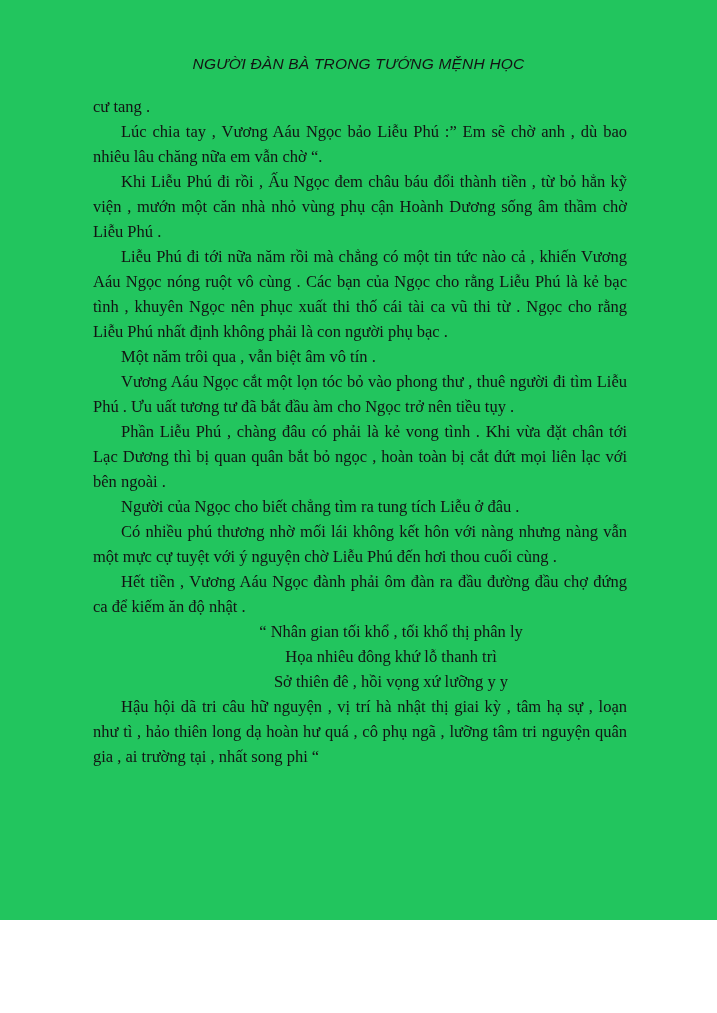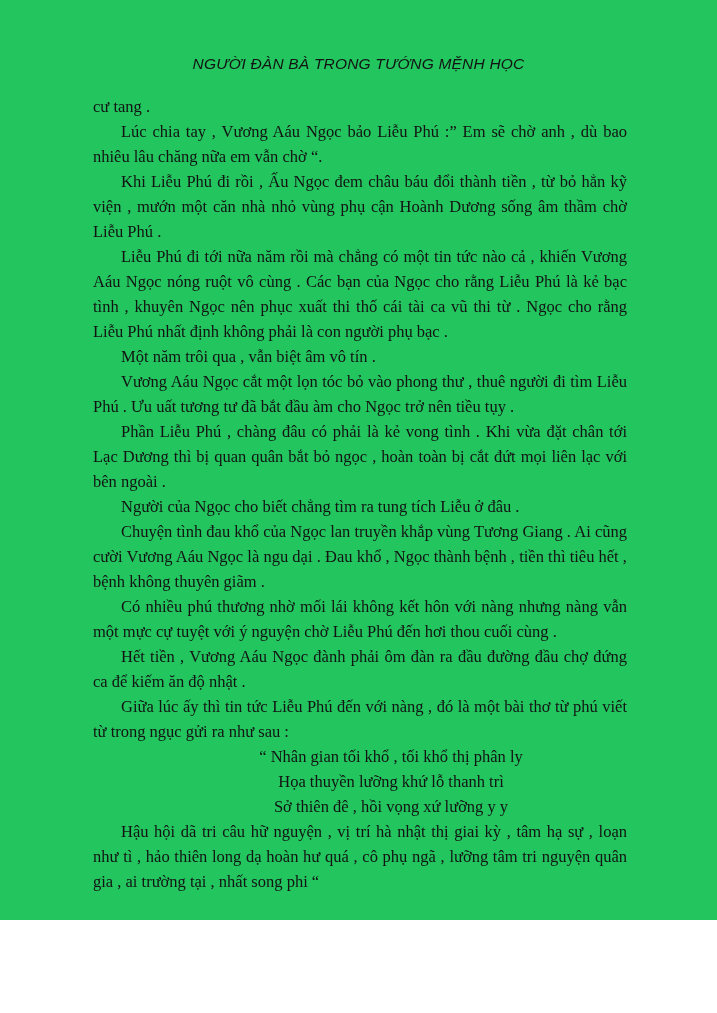--- a/index.html
+++ b/index.html
@@ -64,26 +64,24 @@
   <div class="text-body">
 
   <p class="plain">cư tang .</p>
       <p class="indent">Lúc chia tay , Vương Aáu Ngọc bảo Liễu Phú :” Em sẽ chờ anh , dù bao nhiêu lâu chăng nữa em vẫn chờ “.</p>
       <p class="indent">Khi Liễu Phú đi rồi , Ấu Ngọc đem châu báu đổi thành tiền , từ bỏ hẳn kỹ viện , mướn một căn nhà nhỏ vùng phụ cận Hoành Dương sống âm thầm chờ Liễu Phú .</p>
       <p class="indent">Liễu Phú đi tới nữa năm rồi mà chẳng có một tin tức nào cả , khiến Vương Aáu Ngọc nóng ruột vô cùng . Các bạn của Ngọc cho rằng Liễu Phú là kẻ bạc tình , khuyên Ngọc nên phục xuất thi thố cái tài ca vũ thi từ . Ngọc cho rằng Liễu Phú nhất định không phải là con người phụ bạc .</p>
       <p class="indent">Một năm trôi qua , vẫn biệt âm vô tín .</p>
       <p class="indent">Vương Aáu Ngọc cắt một lọn tóc bỏ vào phong thư , thuê người đi tìm Liễu Phú . Ưu uất tương tư đã bắt đầu àm cho Ngọc trở nên tiều tụy .</p>
       <p class="indent">Phần Liễu Phú , chàng đâu có phải là kẻ vong tình . Khi vừa đặt chân tới Lạc Dương thì bị quan quân bắt bỏ ngọc , hoàn toàn bị cắt đứt mọi liên lạc với bên ngoài .</p>
       <p class="indent">Người của Ngọc cho biết chẳng tìm ra tung tích Liễu ở đâu .</p>
-      <p class="indent">Chuyện tình đau khổ của Ngọc lan truyền khắp vùng Tương Giang . Ai cũng cười Vương Aáu Ngọc là ngu dại . Đau khổ , Ngọc thành bệnh , tiền thì tiêu hết , bệnh không thuyên giãm .</p>
       <p class="indent">Có nhiều phú thương nhờ mối lái không kết hôn với nàng nhưng nàng vẫn một mực cự tuyệt với ý nguyện chờ Liễu Phú đến hơi thou cuối cùng .</p>
       <p class="indent">Hết tiền , Vương Aáu Ngọc đành phải ôm đàn ra đầu đường đầu chợ đứng ca để kiếm ăn độ nhật .</p>
-      <p class="indent">Giữa lúc ấy thì tin tức Liễu Phú đến với nàng , đó là một bài thơ từ phú viết từ trong ngục gửi ra như sau :</p>
       <p class="poem">“ Nhân gian tối khổ , tối khổ thị phân ly</p>
-      <p class="poem">Họa thuyền lưỡng khứ lỗ thanh trì</p>
+      <p class="poem">Họa nhiêu đông khứ lỗ thanh trì</p>
       <p class="poem">Sở thiên đê , hồi vọng xứ lưỡng y y</p>
       <p class="indent">Hậu hội dã tri câu hữ nguyện , vị trí hà nhật thị giai kỳ , tâm hạ sự , loạn như tì , hảo thiên long dạ hoàn hư quá , cô phụ ngã , lưỡng tâm tri nguyện quân gia , ai trường tại , nhất song phi “</p>
     </div>
 
   <div class="page-footer">
     <span class="footer-series">Tủ Sách Tử Vi Lý Số</span>
     <span class="footer-pagenum">20</span>
   </div>
 
 </div>

